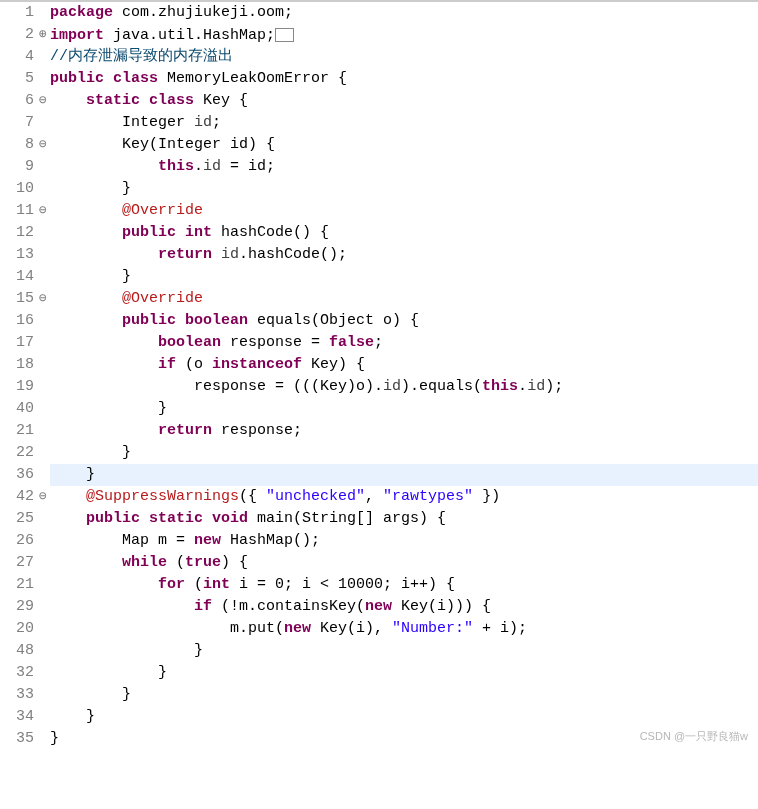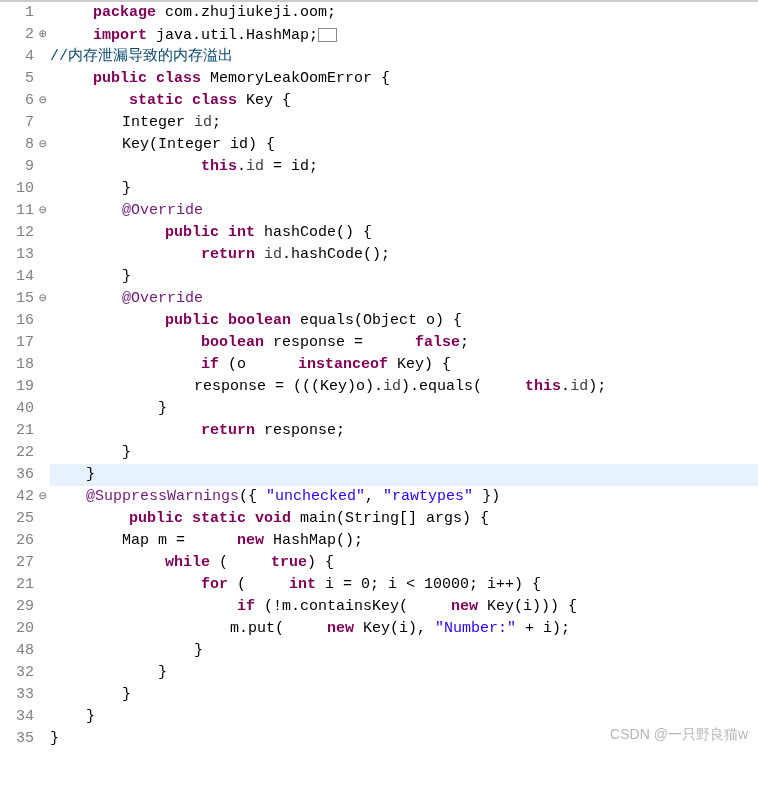--- a/index.html
+++ b/index.html
@@ -25,38 +25,38 @@
       color: #808080;
       font-size: 13px;
       line-height: 22px;
       text-align: center;
       user-select: none;
     }
     .code-area { flex: 1; white-space: pre; overflow: hidden; }
     .line { height: 22px; line-height: 22px; }
     .line.highlight { background: #e8f2fe; }
     .ln { height: 22px; line-height: 22px; }
-    .kw { color: #7f0055; font-weight: bold; margin-left: 43px; }
+    .kw { color: #7f0055; font-weight: bold; }
     .cm { color: #0c4a6e; }
     .str { color: #2a00ff; }
     .id { color: #404040; }
-    .ann { color: #701a75; }
+    .ann { color: #b91c1c; }
     .plain { color: #000; }
     .cursor-box {
       border: 1px solid #888;
       padding: 0 2px;
       font-size: 11px;
       vertical-align: middle;
     }
     .watermark {
       position: absolute;
       bottom: 6px;
       right: 10px;
       color: rgba(120,120,120,0.55);
-      font-size: 14px;
+      font-size: 11px;
       font-family: sans-serif;
     }
   </style>
 </head>
 <body>
 
 <div class="editor">
   <div class="gutter">
       <div class="ln">1</div>
       <div class="ln">2</div>

